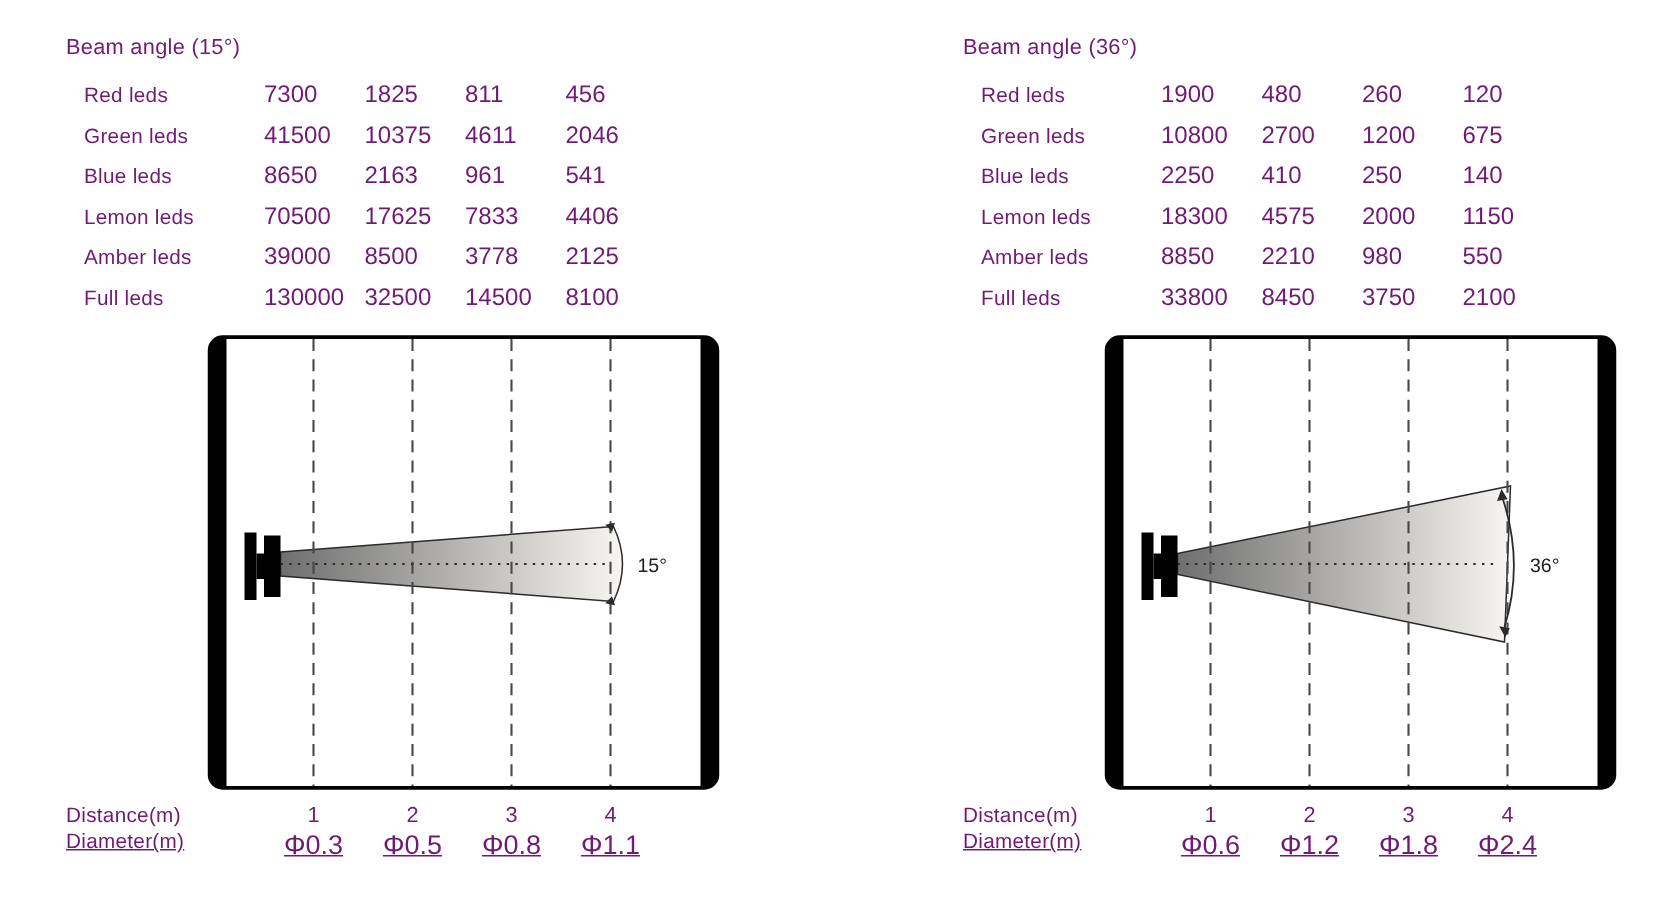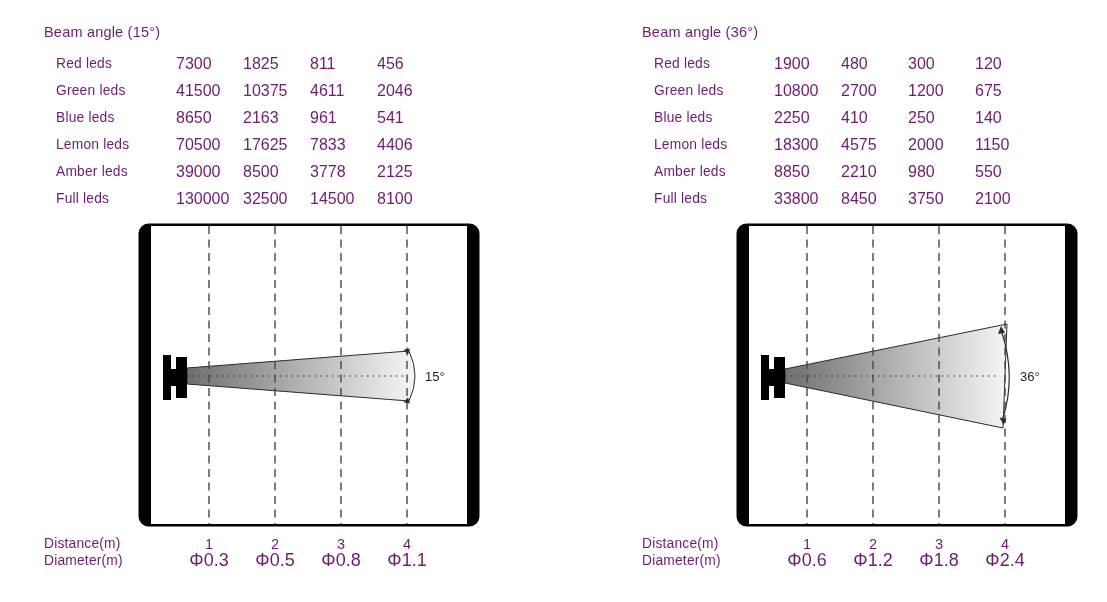--- a/index.html
+++ b/index.html
@@ -9,26 +9,26 @@
   }
   .panel{position:absolute;top:0;width:553px;height:602px;}
   .panel.p0{left:0;}
   .panel.p1{left:598px;}
   .title{position:absolute;left:44px;top:24px;margin:0;font-size:14.5px;font-weight:400;letter-spacing:.2px;}
   .ltable{position:absolute;left:44px;top:50px;margin-left:12px;}
   .trow{display:flex;align-items:center;height:27px;}
   .tlabel{width:120px;font-size:13.8px;letter-spacing:.2px;}
   .tval{width:67px;text-align:left;font-size:16px;}
   .diagram{position:absolute;left:137px;top:222px;}
-  .axisrow{position:absolute;left:44px;display:flex;align-items:center;}
+  .axisrow{position:absolute;left:44px;display:flex;}
   .axisrow .alabel{width:132px;font-size:13.8px;letter-spacing:.2px;}
   .axisrow .aval{width:66px;text-align:center;}
   .axisrow.distance{top:536px;height:15px;}
   .axisrow.distance .aval{font-size:14.5px;}
-  .axisrow.diameter{top:553px;height:15px;}
+  .axisrow.diameter{top:553px;height:15px;text-decoration:underline;}
   .axisrow.diameter .aval{font-size:18px;}
   svg text{font-family:"Liberation Sans","DejaVu Sans",sans-serif;}
 </style>
 </head>
 <body>
 
 <div class="stage">
 
   <section class="panel p0">
     <h2 class="title">Beam angle (15°)</h2>
@@ -124,21 +124,21 @@
   </section>
 
   <section class="panel p1">
     <h2 class="title">Beam angle (36°)</h2>
 
     <div class="ltable">
       <div class="trow">
         <span class="tlabel">Red leds</span>
         <span class="tval">1900</span>
         <span class="tval">480</span>
-        <span class="tval">300</span>
+        <span class="tval">260</span>
         <span class="tval">120</span>
       </div>
       <div class="trow">
         <span class="tlabel">Green leds</span>
         <span class="tval">10800</span>
         <span class="tval">2700</span>
         <span class="tval">1200</span>
         <span class="tval">675</span>
       </div>
       <div class="trow">

